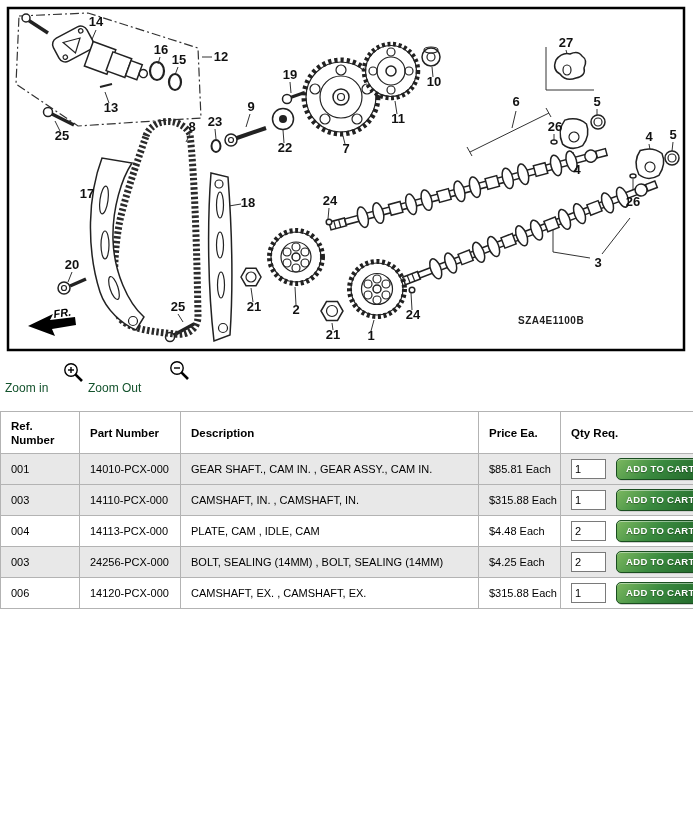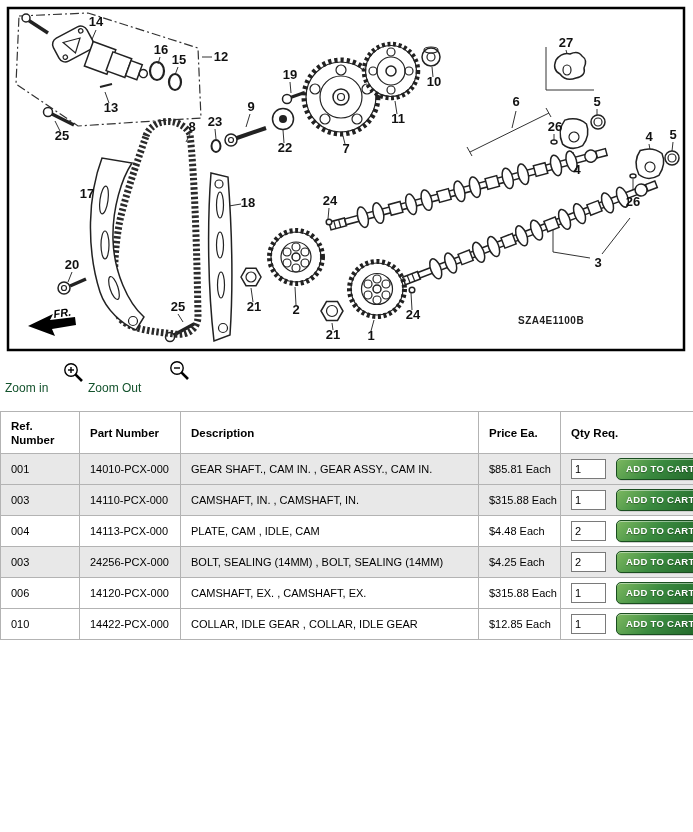--- a/index.html
+++ b/index.html
@@ -428,24 +428,14 @@
       <tr class="row">
     <td class="ref">006</td>
     <td>14120-PCX-000</td>
     <td class="desc">CAMSHAFT, EX. , CAMSHAFT, EX.</td>
     <td class="price">$315.88 Each</td>
     <td class="qtycell">
       <input class="qty" type="text" value="1" style="">
       <button class="atc">ADD TO CART</button>
     </td>
   </tr>
-      <tr class="row">
-    <td class="ref">010</td>
-    <td>14422-PCX-000</td>
-    <td class="desc">COLLAR, IDLE GEAR , COLLAR, IDLE GEAR</td>
-    <td class="price">$12.85 Each</td>
-    <td class="qtycell">
-      <input class="qty" type="text" value="1" style="">
-      <button class="atc">ADD TO CART</button>
-    </td>
-  </tr>
     </tbody>
 </table>
 
 </body></html>

